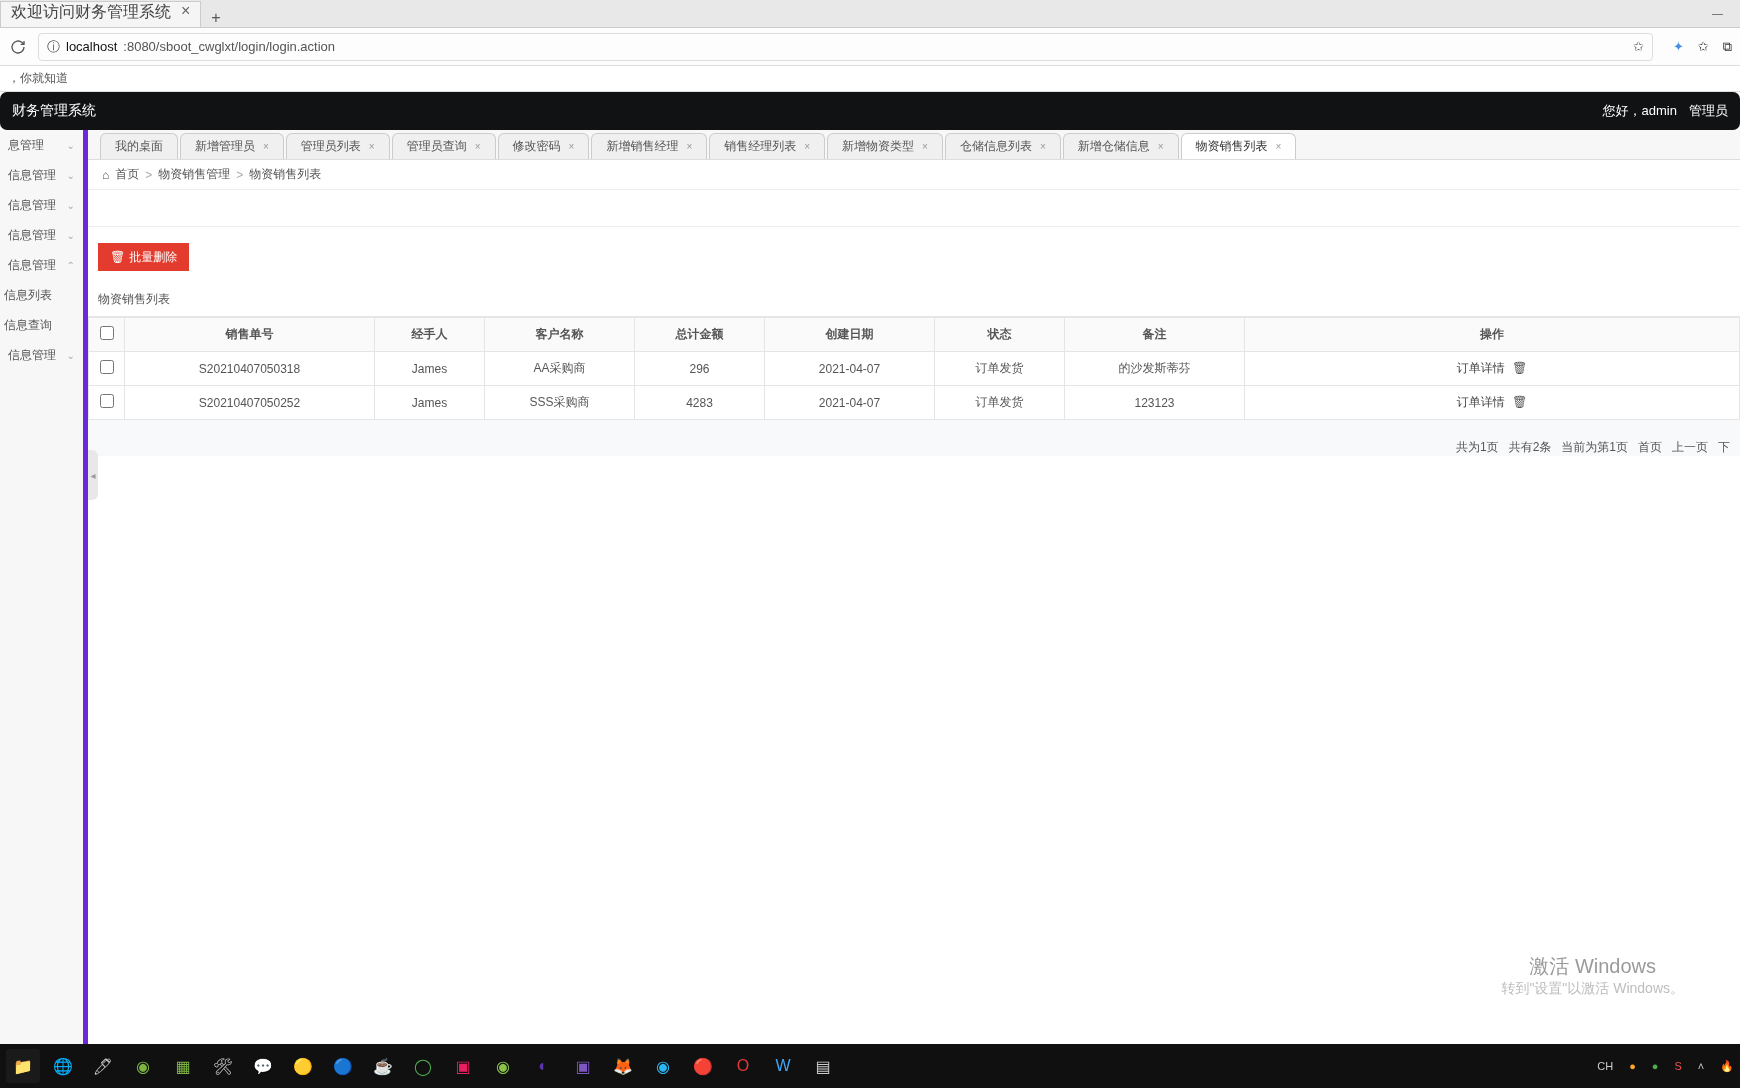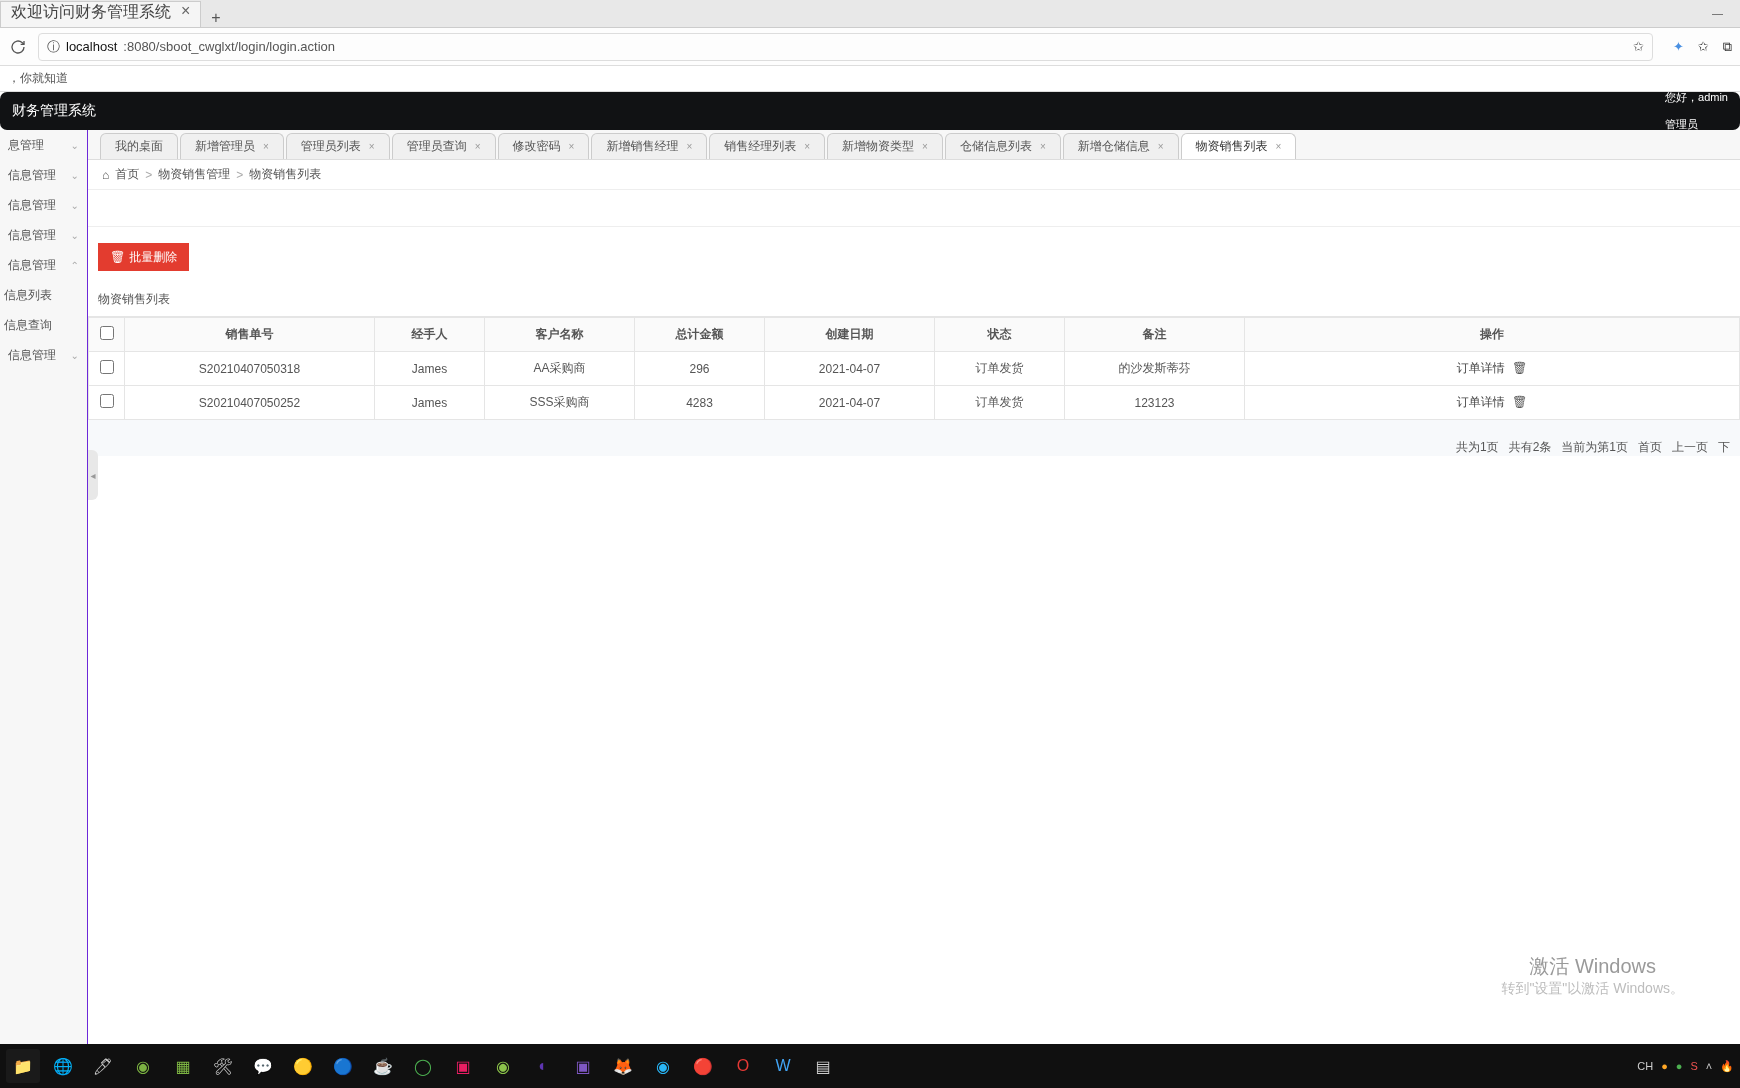--- a/index.html
+++ b/index.html
@@ -16,25 +16,25 @@
   .addr-bar { height: 38px; background: #fdfdfd; display: flex; align-items: center; padding: 0 8px; border-bottom: 1px solid #ddd; gap: 10px; }
   .addr-icon { width: 20px; height: 20px; display: flex; align-items: center; justify-content: center; color: #555; }
   .url-field { flex: 1; height: 28px; border: 1px solid #ddd; border-radius: 4px; display: flex; align-items: center; padding: 0 8px; font-size: 13px; color: #555; gap: 6px; }
   .url-field .host { color: #111; }
   .url-right-icons { display: flex; gap: 14px; margin-left: 10px; }
 
   .bookmark-bar { height: 26px; background: #fff; border-bottom: 1px solid #ddd; display: flex; align-items: center; padding: 0 8px; font-size: 12px; color: #555; }
 
   
   .app-header { height: 38px; background: #111214; color: #fff; display: flex; align-items: center; padding: 0 12px; font-size: 14px; border-radius: 7px; }
-  .app-header .right { margin-left: auto; font-size: 11px; display: flex; gap: 12px; flex-direction: column; }
+  .app-header .right { margin-left: auto; font-size: 13px; display: flex; gap: 12px; }
 
   
   .app-body { display: flex; height: calc(1088px - 28px - 38px - 26px - 38px - 44px); position: relative; }
-  .sidebar { width: 88px; background: #f7f7f7; border-right: 1px solid #6d28d9; }
+  .sidebar { width: 88px; background: #f7f7f7; border-right: 5px solid #6d28d9; }
   .side-item { height: 30px; display: flex; align-items: center; padding: 0 8px; font-size: 12px; color: #555; cursor: pointer; justify-content: space-between; }
   .side-item.top { height: 30px; }
   .side-chevron { font-size: 10px; color: #aaa; }
   .side-sub { padding-left: 4px; }
 
   .collapse-handle { position: absolute; left: 88px; top: 320px; width: 10px; height: 50px; background: #e8e8e8; border-radius: 0 6px 6px 0; display: flex; align-items: center; justify-content: center; color: #999; cursor: pointer; font-size: 10px; }
 
   .main { flex: 1; display: flex; flex-direction: column; background: #fff; }
 
   
@@ -62,21 +62,21 @@
   .pager { height: 36px; background: #f7f9fb; display: flex; align-items: flex-end; justify-content: flex-end; padding: 0 10px; gap: 10px; font-size: 12px; color: #555; margin-top: 0; }
   .pager span.link { cursor: pointer; }
 
   
   .watermark { position: fixed; right: 56px; bottom: 90px; color: #bdbdbd; font-size: 14px; pointer-events: none; text-align: center; }
   .watermark .big { font-size: 20px; color: #9a9a9a; }
 
   
   .taskbar { position: fixed; bottom: 0; left: 0; right: 0; height: 44px; background: #101010; display: flex; align-items: center; padding: 0 6px; gap: 6px; }
   .task-icon { width: 34px; height: 34px; border-radius: 3px; display: flex; align-items: center; justify-content: center; font-size: 16px; color: #ccc; }
-  .task-right { margin-left: auto; display: flex; align-items: center; gap: 8px; font-size: 11px; color: #ccc; }
+  .task-right { margin-left: auto; display: flex; align-items: center; gap: 16px; font-size: 11px; color: #ccc; }
 
   svg.i { width: 16px; height: 16px; display: block; }
 </style>
 </head>
 <body>
 
 <div class="browser-tabs">
   <div class="browser-tab">
     <span>欢迎访问财务管理系统</span>
     <span class="close-x">×</span>

